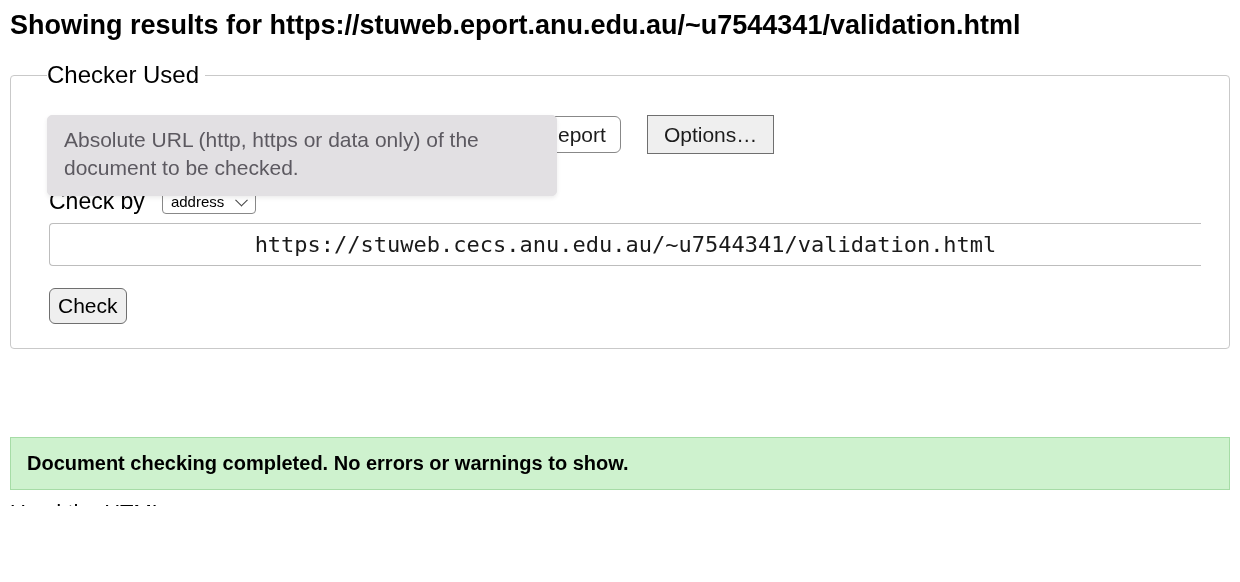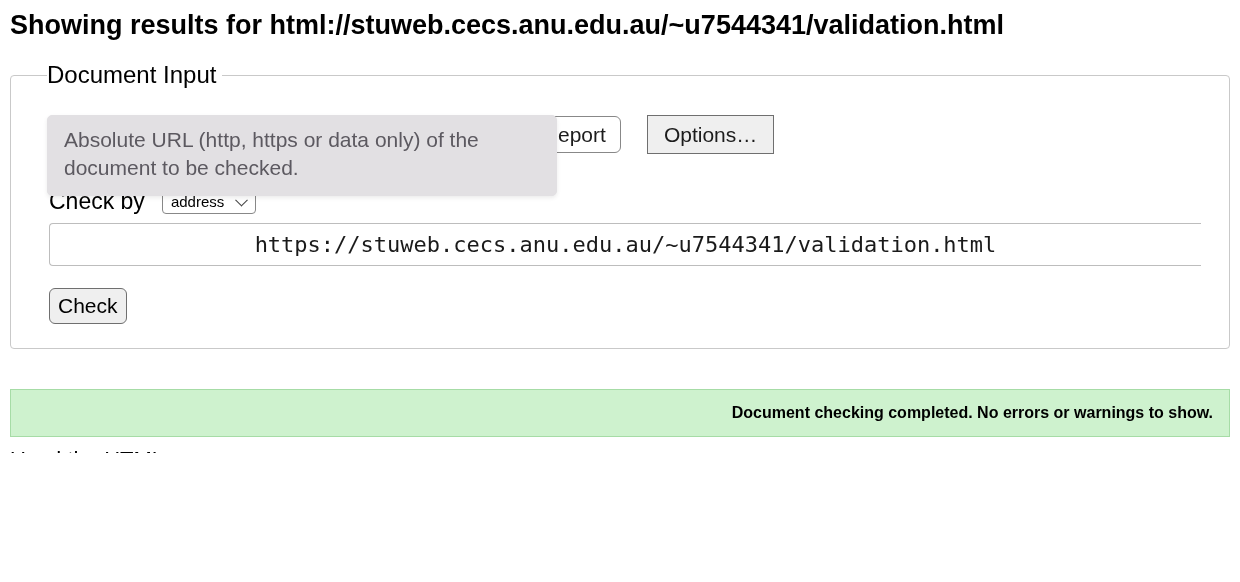--- a/index.html
+++ b/index.html
@@ -124,44 +124,43 @@
   }
   .check-btn {
     border: 1px solid #6f6f6f;
     border-radius: 6px;
     background: #efefef;
     font-size: 21px;
     padding: 5px 8px;
     cursor: pointer;
   }
   .result-banner {
-    margin-top: 40px;
+    margin-top: 88px;
     background: #cef2ce;
     border: 1px solid #a6dca6;
     padding: 14px 16px;
-    font-size: 16px;
+    font-size: 20px;
     font-weight: 700;
-    text-align: right;
   }
   .trailing-fragment {
     margin-top: 10px;
     font-size: 22px;
     color: #000;
     height: 6px;
     overflow: hidden;
     white-space: nowrap;
   }
 </style>
 </head>
 <body>
 
-<h1 class="heading">Showing results for html://stuweb.cecs.anu.edu.au/~u7544341/validation.html</h1>
+<h1 class="heading">Showing results for https://stuweb.eport.anu.edu.au/~u7544341/validation.html</h1>
 
 <fieldset class="checker">
-  <legend>Document Input</legend>
+  <legend>Checker Used</legend>
 
   <div class="tooltip">Absolute URL (http, https or data only) of the document to be checked.</div>
 
   <div class="row-buttons">
     <div class="spacer-left"></div>
     <div class="hidden-btn-fragment">eport</div>
     <button type="button" class="options-btn">Options…</button>
   </div>
 
   <div class="row-checkby">

